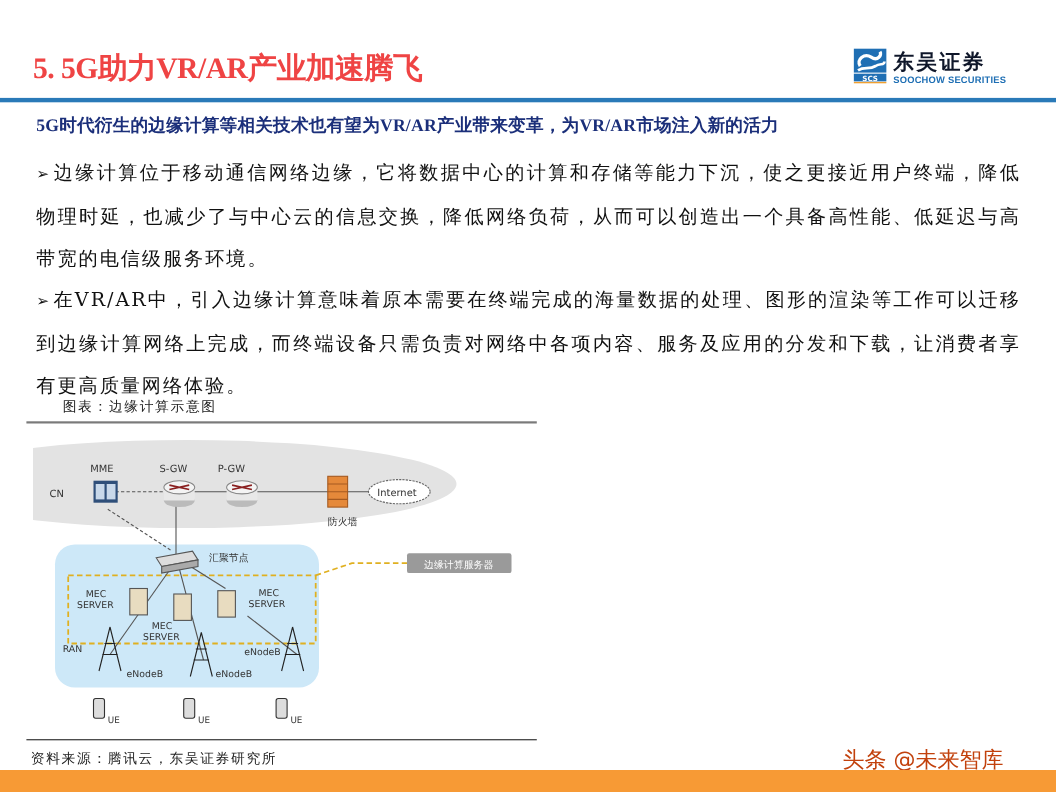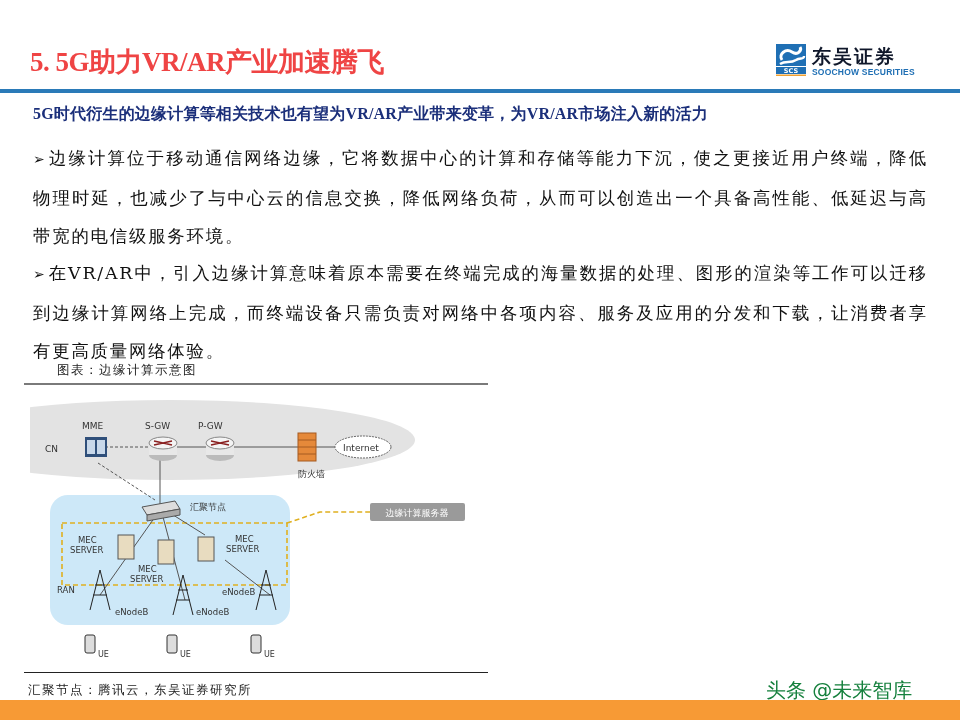--- a/index.html
+++ b/index.html
@@ -13,21 +13,21 @@
   .subtitle { position:absolute; left:33px; top:104px; font-family:Liberation Serif, serif; font-weight:bold; font-size:16px; color:#1b2f7a; white-space:nowrap; letter-spacing:0.2px; }
   .para { position:absolute; left:33px; width:895px; font-family:"DejaVu Serif", serif; font-size:17.4px; line-height:38.5px; color:#111; text-align:justify; letter-spacing:1.8px; }
   .para .bullet { color:#111; font-family:"DejaVu Sans", sans-serif; font-size:14px; margin-right:2px; }
   #p1 { top:139px; }
   #p2 { top:254px; }
   .fig-caption { position:absolute; left:28px; top:362px; font-family:Liberation Sans, sans-serif; font-size:12.5px; color:#222; letter-spacing:1.5px;margin-left:29px; }
   .fig-rule-top { position:absolute; left:24px; top:383px; width:464px; height:2px; background:#7a7a7a; }
   .fig-rule-bottom { position:absolute; left:24px; top:672px; width:464px; height:1px; background:#222; }
   .diagram { position:absolute; left:30px; top:395px; width:460px; height:275px; }
   .source { position:absolute; left:28px; top:682px; font-family:"DejaVu Serif", serif; font-size:12.5px; color:#222; letter-spacing:1.5px; }
-  .watermark { position:absolute; left:766px; top:677px; font-family:"DejaVu Sans", sans-serif; font-size:20px; color:#15803d; }
+  .watermark { position:absolute; left:766px; top:677px; font-family:"DejaVu Sans", sans-serif; font-size:20px; color:#c2410c; }
   .footer-bar { position:absolute; left:0; top:700px; width:960px; height:20px; background:#f79a35; }
   .dlabel { font-family:"DejaVu Sans", sans-serif; fill:#333; }
 </style>
 </head>
 <body>
 
 <div class="title">5. 5G助力VR/AR产业加速腾飞</div>
 
 <div class="logo">
   <svg class="logo-mark" viewBox="0 0 30 32">
@@ -147,16 +147,16 @@
     <rect x="55" y="240" width="10" height="18" rx="2" fill="#ddd" stroke="#333"></rect>
     <rect x="137" y="240" width="10" height="18" rx="2" fill="#ddd" stroke="#333"></rect>
     <rect x="221" y="240" width="10" height="18" rx="2" fill="#ddd" stroke="#333"></rect>
   </g>
   <text class="dlabel" x="68" y="262" font-size="8">UE</text>
   <text class="dlabel" x="150" y="262" font-size="8">UE</text>
   <text class="dlabel" x="234" y="262" font-size="8">UE</text>
 </svg>
 
 <div class="fig-rule-bottom"></div>
-<div class="source">汇聚节点：腾讯云，东吴证券研究所</div>
+<div class="source">资料来源：腾讯云，东吴证券研究所</div>
 
 <div class="watermark">头条 @未来智库</div>
 <div class="footer-bar"></div>
 
 </body></html>

